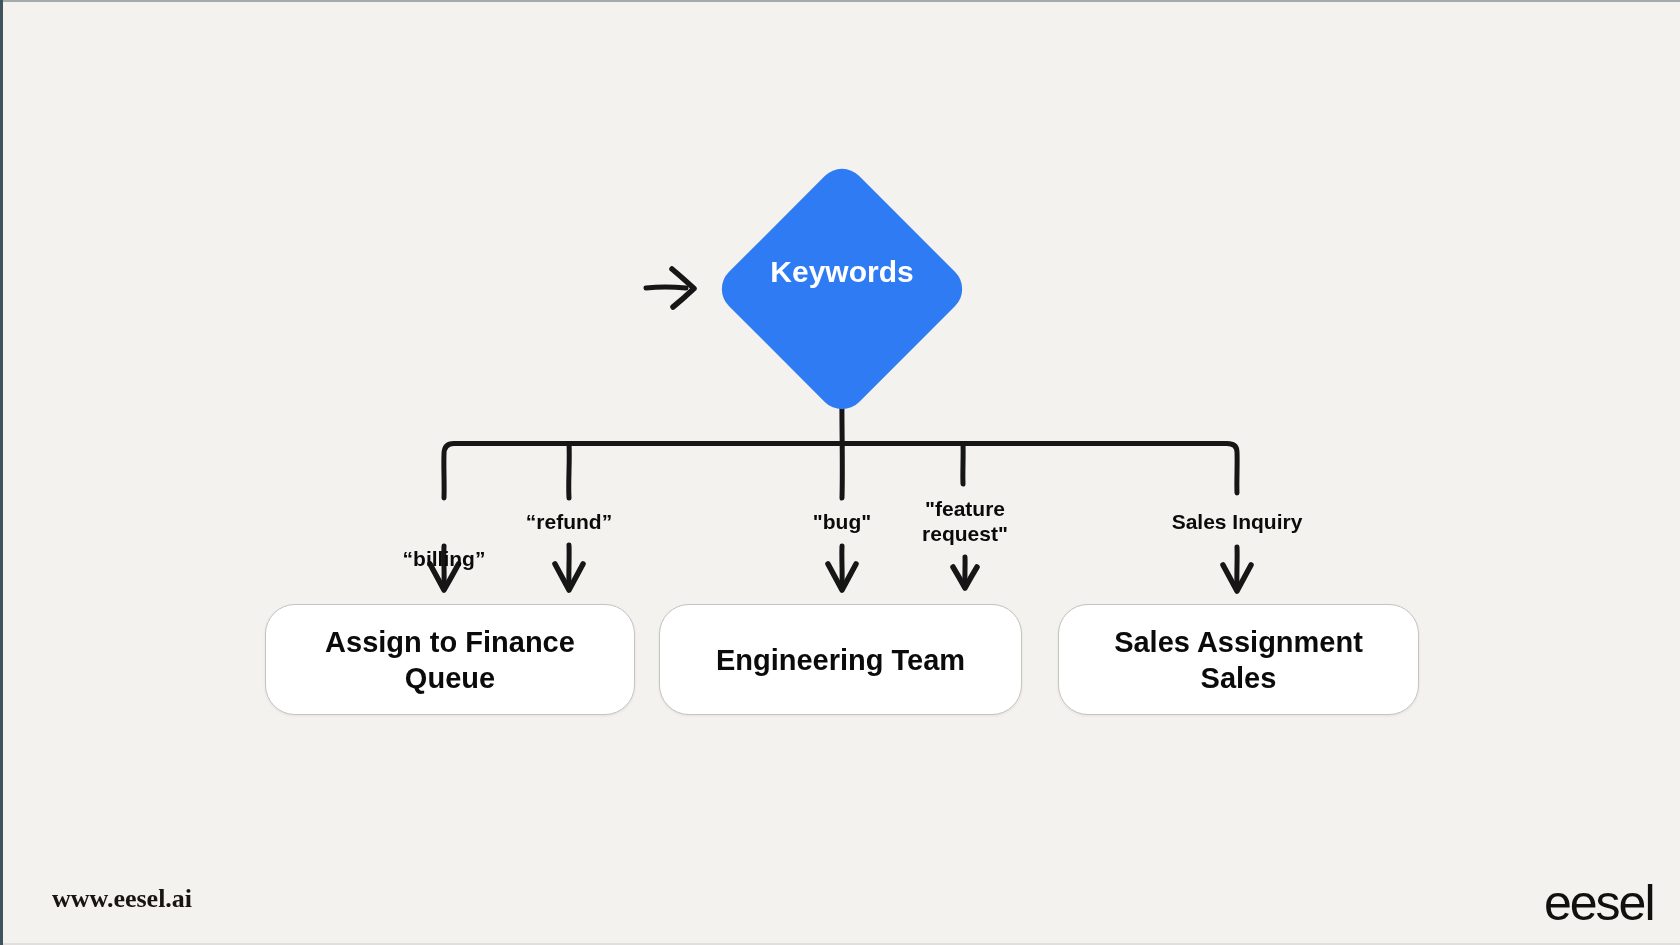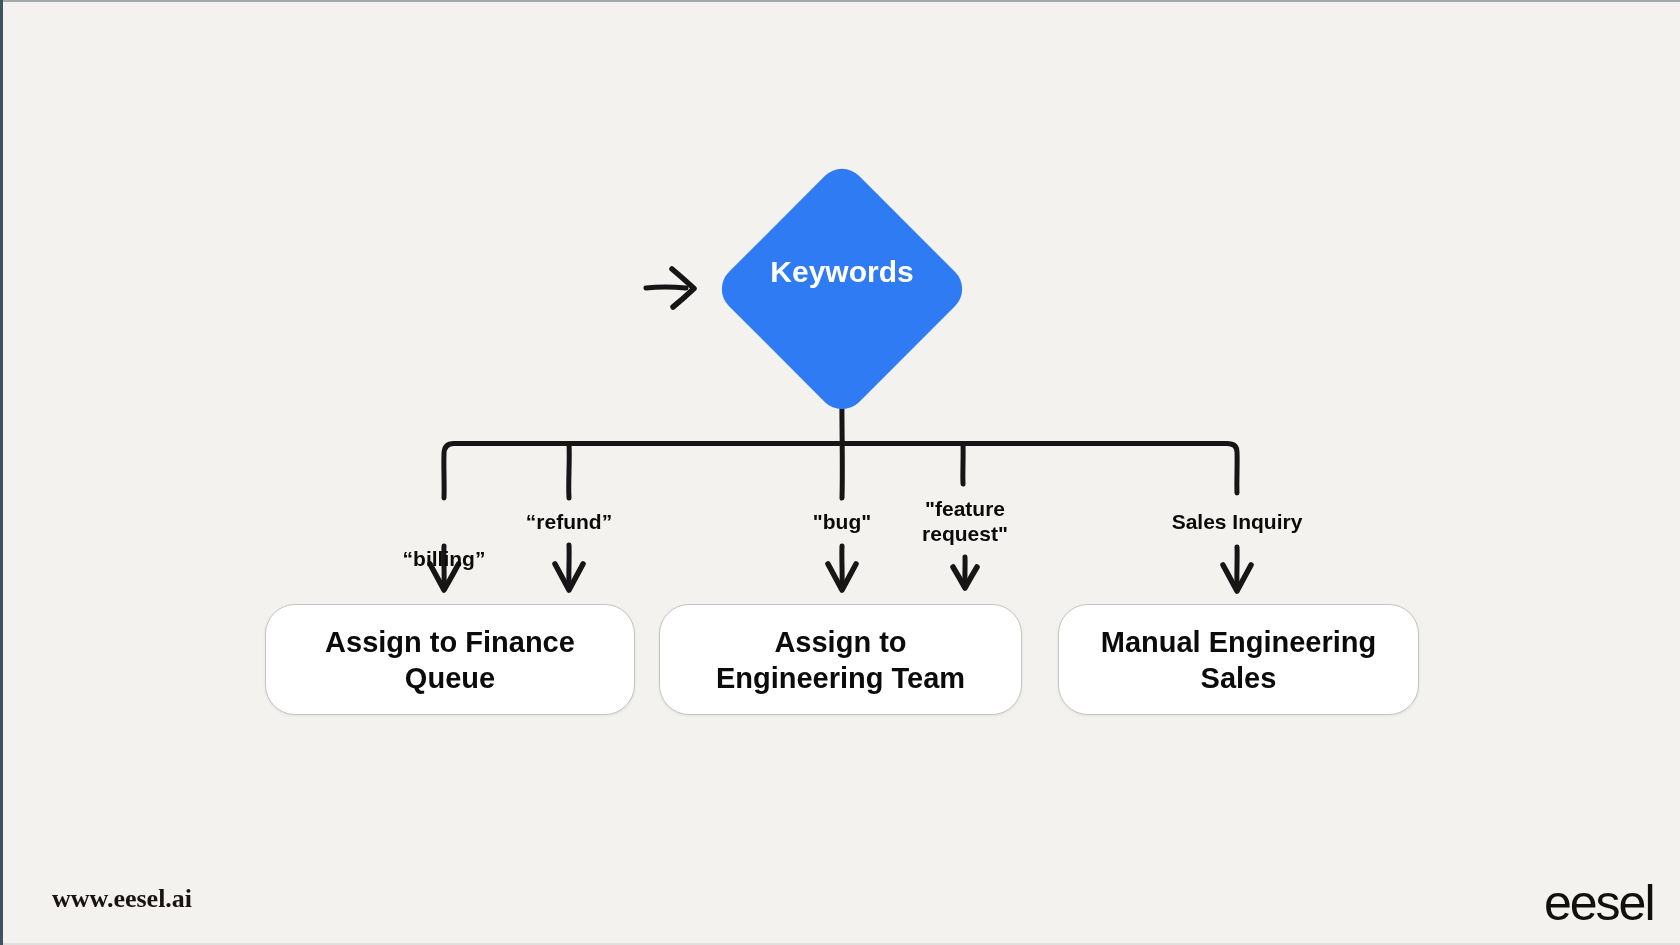--- a/index.html
+++ b/index.html
@@ -130,27 +130,26 @@
   <div class="branch-label bl-sales">Sales Inquiry</div>
 
   <div class="node node-outcome node-finance">
     <div>
       <span class="l">Assign to Finance</span>
       <span class="l">Queue</span>
     </div>
   </div>
   <div class="node node-outcome node-engineering">
     <div>
-      <span class="l">Assign to</span>
       <span class="l">Engineering Team</span>
     </div>
   </div>
   <div class="node node-outcome node-manual">
     <div>
-      <span class="l">Manual Engineering</span>
+      <span class="l">Sales Assignment</span>
       <span class="l">Sales</span>
     </div>
   </div>
 
   <div class="footer-site">www.eesel.ai</div>
   <div class="footer-logo">eesel</div>
 
 </div>
 
 </body></html>

